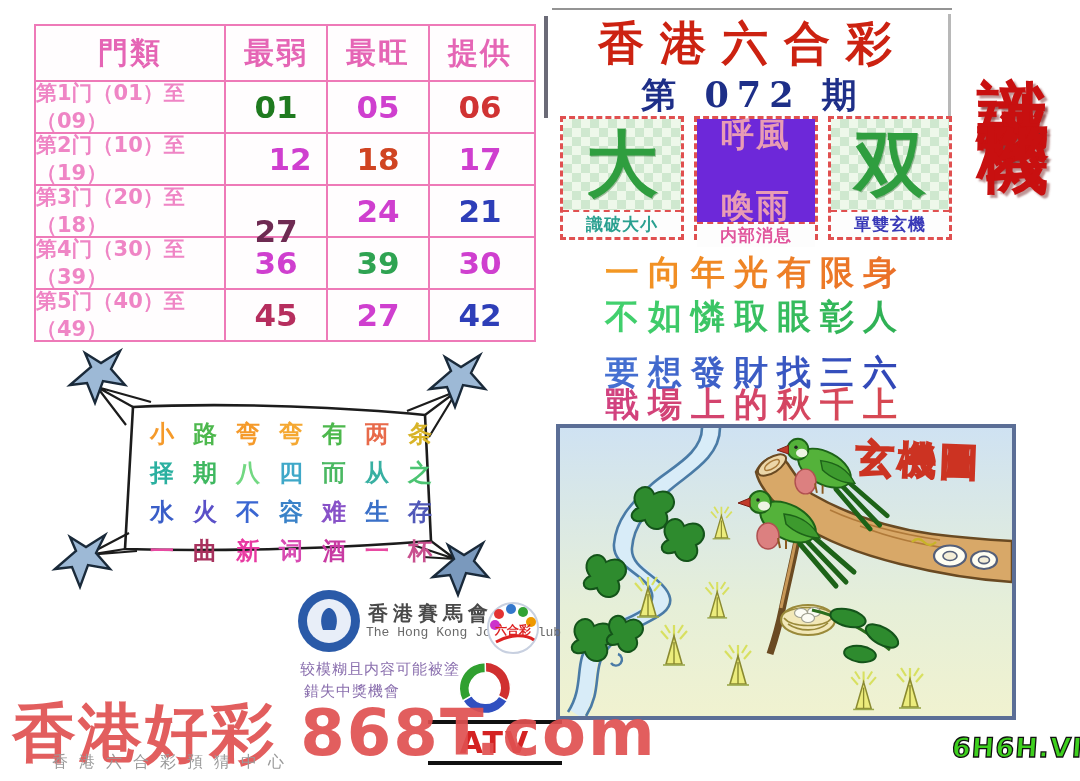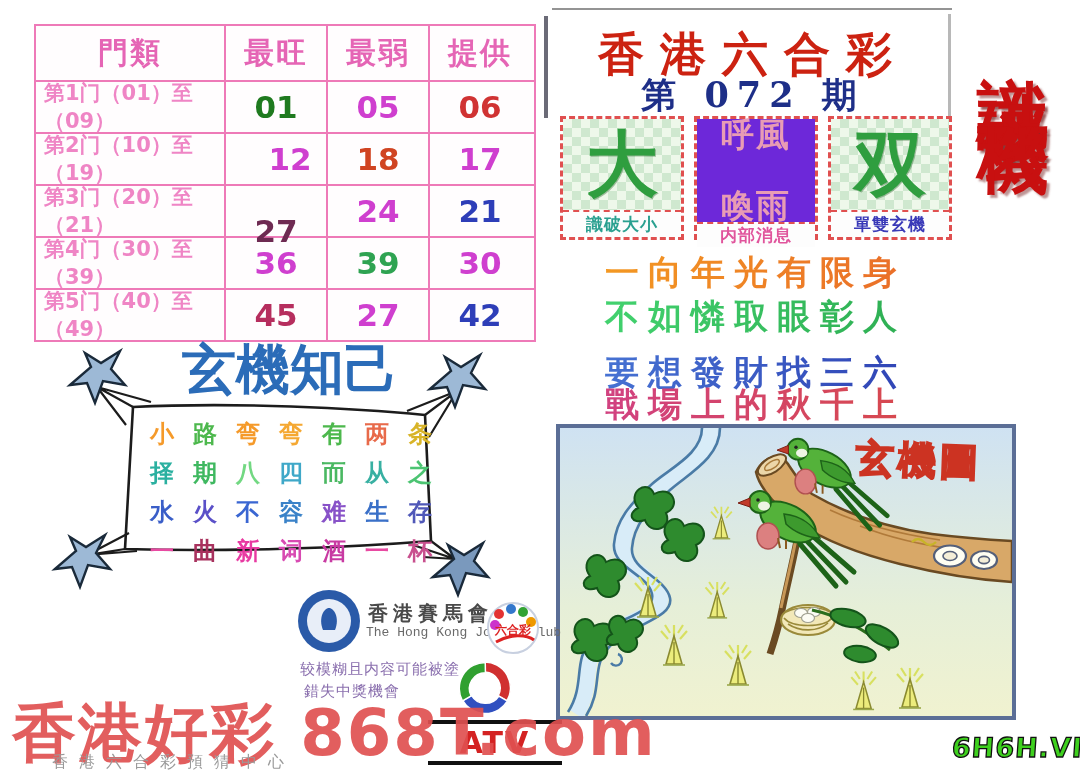--- a/index.html
+++ b/index.html
@@ -10,33 +10,33 @@
   
   .ltable{left:34px;top:24px;width:498px;border:2px solid #ee7ab8;background:#fffdfe;}
   .trow{display:flex;border-top:2px solid #ee7ab8;}
   .trow:first-child{border-top:none;}
   .tcell{box-sizing:border-box;border-left:2px solid #ee7ab8;display:flex;align-items:center;justify-content:center;}
   .tcell:first-child{border-left:none;}
   .c-label{width:188px;}
   .c-val{width:102px;}
   .thead .tcell{height:54px;font-size:30px;font-weight:bold;color:#e565b5;font-family:"DejaVu Serif",serif;letter-spacing:2px;}
   .tbody-row .tcell{height:50px;}
-  .row-label{font-size:21px;color:#ef85c5;font-weight:bold;letter-spacing:0;padding-left:8px;}
+  .row-label{font-size:21px;color:#ef85c5;font-weight:bold;letter-spacing:0;}
   .num{font-size:31px;font-weight:bold;font-family:"DejaVu Sans",sans-serif;}
 
   
   .banner-title{left:140px;top:334px;width:300px;text-align:center;font-size:54px;font-weight:bold;
     color:#2b6cb8;font-family:"DejaVu Serif",serif;}
   .net-svg{left:25px;top:345px;}
   .poem{left:150px;top:418px;width:282px;}
   .poem-line{display:flex;justify-content:space-between;margin-bottom:7px;}
   .poem-char{font-size:24px;font-weight:bold;font-family:"DejaVu Serif",serif;}
 
   
-  .r-title{left:552px;top:24px;width:402px;text-align:center;font-size:46px;font-weight:bold;
+  .r-title{left:552px;top:13px;width:402px;text-align:center;font-size:46px;font-weight:bold;
     color:#cc2211;letter-spacing:16px;font-family:"DejaVu Serif",serif;}
   .r-issue{left:552px;top:72px;width:402px;text-align:center;font-size:35px;font-weight:bold;
     color:#1e2f88;letter-spacing:8px;font-family:"DejaVu Serif",serif;}
   .frame-line-top{left:552px;top:8px;width:400px;height:2px;background:#666;opacity:.7;}
   .frame-bar-left{left:544px;top:16px;width:4px;height:102px;background:#3a3a4a;opacity:.75;}
   .frame-bar-right{left:948px;top:14px;width:3px;height:104px;background:#888;opacity:.6;}
 
   
   .stamps{left:560px;top:116px;width:392px;display:flex;justify-content:space-between;}
   .stamp{box-sizing:border-box;width:124px;height:124px;border:3px dashed #e05050;background:#fff;
@@ -85,22 +85,22 @@
     -webkit-text-stroke:1.3px #101010;transform:skewX(-4deg);letter-spacing:1px;font-family:"DejaVu Sans",sans-serif;}
 </style>
 </head>
 <body>
 
 <div class="canvas">
 
   <div class="abs ltable" id="stat-table">
       <div class="trow thead">
         <div class="tcell c-label">門類</div>
+        <div class="tcell c-val">最弱</div>
         <div class="tcell c-val">最旺</div>
-        <div class="tcell c-val">最弱</div>
         <div class="tcell c-val">提供</div>
       </div>
       <div class="trow tbody-row">
         <div class="tcell c-label">
           <span class="row-label">第1门（01）至（09）</span>
         </div>
         <div class="tcell c-val">
           <span class="num" style="color: rgb(31, 122, 31);">01</span>
         </div>
         <div class="tcell c-val">
@@ -119,21 +119,21 @@
         </div>
         <div class="tcell c-val">
           <span class="num" style="color: rgb(208, 68, 34);">18</span>
         </div>
         <div class="tcell c-val">
           <span class="num" style="color: rgb(207, 63, 207);">17</span>
         </div>
       </div>
       <div class="trow tbody-row">
         <div class="tcell c-label">
-          <span class="row-label">第3门（20）至（21）</span>
+          <span class="row-label">第3门（20）至（18）</span>
         </div>
         <div class="tcell c-val">
           <span class="num" style="color: rgb(110, 42, 82); margin-top: 40px;">27</span>
         </div>
         <div class="tcell c-val">
           <span class="num" style="color: rgb(207, 63, 207);">24</span>
         </div>
         <div class="tcell c-val">
           <span class="num" style="color: rgb(46, 62, 184);">21</span>
         </div>
@@ -161,21 +161,20 @@
         </div>
         <div class="tcell c-val">
           <span class="num" style="color: rgb(207, 63, 207);">27</span>
         </div>
         <div class="tcell c-val">
           <span class="num" style="color: rgb(46, 62, 184);">42</span>
         </div>
       </div>
     </div>
 
-  <div class="abs banner-title">玄機知己</div>
 
   <svg class="abs net-svg" width="490" height="268" viewBox="0 0 490 268">
 
     <path d="M108,62 C210,57 330,63 400,70 L406,196 C320,203 200,207 100,204 Z" fill="none" stroke="#1c1c1c" stroke-width="2.6"></path>
 
     <g stroke="#1c1c1c" stroke-width="2.2">
       <path d="M72,42 L108,62 M72,42 L126,57 M72,42 L101,80" fill="none"></path>
       <path d="M432,46 L400,70 M432,46 L382,66 M432,46 L404,92" fill="none"></path>
       <path d="M62,210 L100,204 M62,210 L104,188 M62,210 L112,206" fill="none"></path>
       <path d="M430,214 L406,196 M430,214 L388,200 M430,214 L398,212" fill="none"></path>

